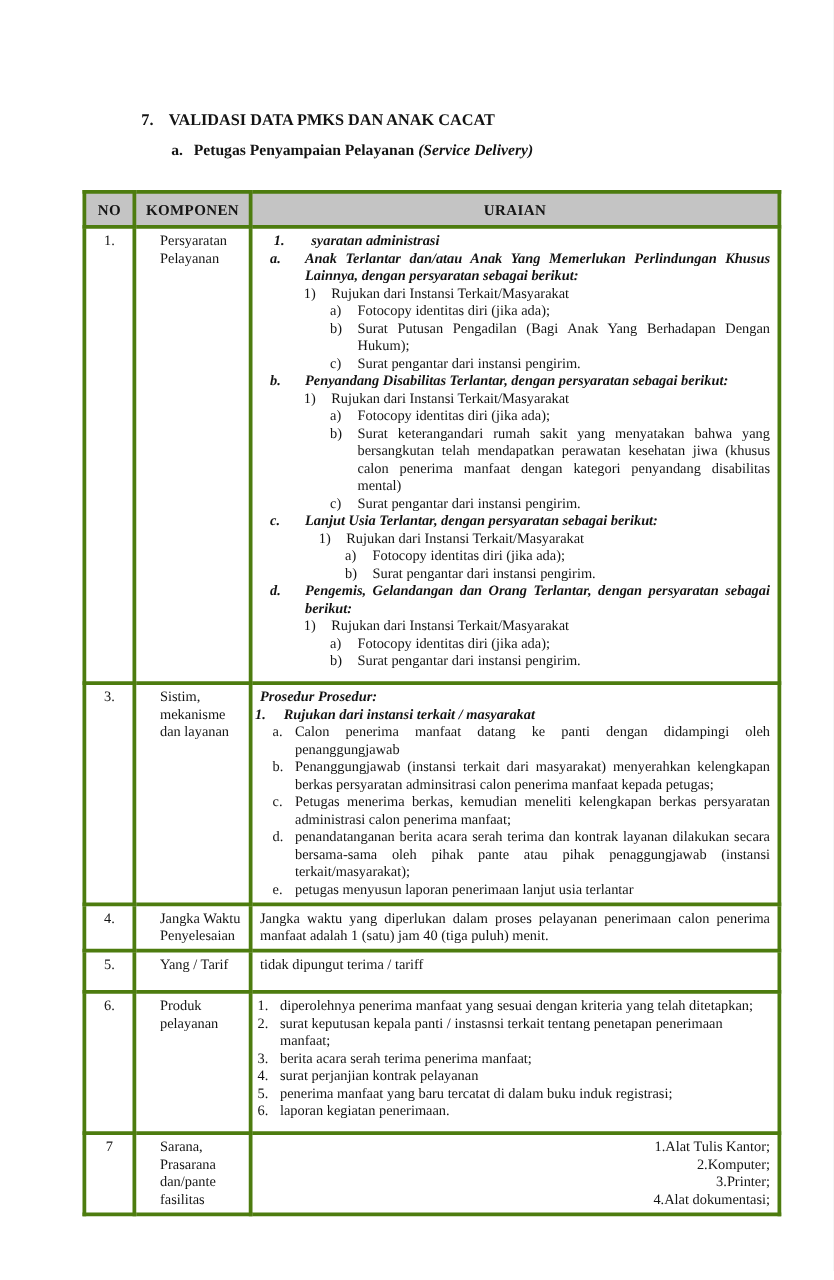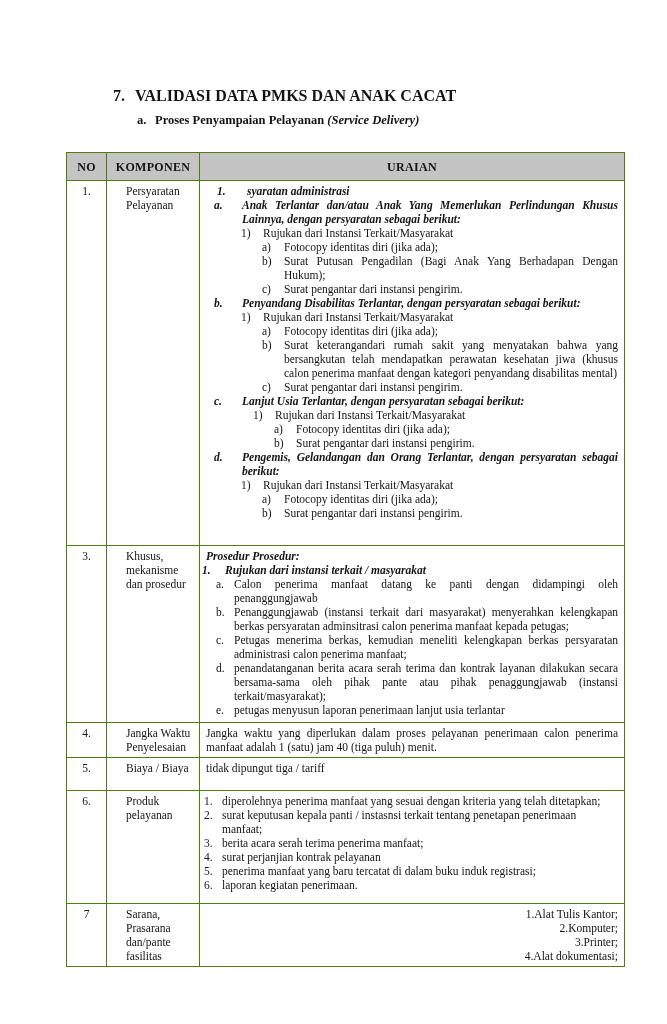--- a/index.html
+++ b/index.html
@@ -8,41 +8,41 @@
     position:relative;
     width:667px; height:1024px;
     background:#ffffff;
     font-family:"Liberation Serif","DejaVu Serif",serif;
     color:#141414;
     overflow:hidden;
   }
   
   .heading {
     position:absolute; left:113px; top:88px; width:500px;
-    font-weight:bold; font-size:16px; line-height:15px;
+    font-weight:bold; font-size:13px; line-height:15px;
   }
   .heading .h-num { display:inline-block; width:22px; }
   .subheading {
     position:absolute; left:137px; top:113px; width:480px;
     font-weight:bold; font-size:12.5px; line-height:15px;
   }
   .subheading .h-num { display:inline-block; width:18px; }
   .subheading .it-em { font-style:italic; }
   
   table.doc-table {
     position:absolute; left:66px; top:152px;
     width:559px;
     border-collapse:collapse;
     table-layout:fixed;
     font-size:11.5px; line-height:14px;
   }
   .doc-table col.c-no   { width:40px; }
   .doc-table col.c-komp { width:93px; }
   .doc-table th, .doc-table td {
-    border:1px solid #4d7c0f;
+    border:3px solid #4d7c0f;
     vertical-align:top;
   }
   .doc-table thead th {
     background:#c4c4c4;
     height:28px;
     font-size:12px; font-weight:bold;
     text-align:center; vertical-align:middle;
     letter-spacing:.3px;
   }
   .col-no   { text-align:center; padding-top:3px; font-size:11.5px; }
@@ -68,21 +68,21 @@
 </head>
 <body>
 
 <div class="page">
 
   <div class="heading">
     <span class="h-num">7.</span><span>VALIDASI DATA PMKS DAN ANAK CACAT</span>
   </div>
 
   <div class="subheading">
-    <span class="h-num">a.</span><span>Proses Penyampaian Pelayanan </span><span class="it-em">(Service Delivery)</span>
+    <span class="h-num">a.</span><span>Petugas Penyampaian Pelayanan </span><span class="it-em">(Service Delivery)</span>
   </div>
 
   <table class="doc-table">
     <colgroup>
       <col class="c-no">
         <col class="c-komp">
         <col>
     </colgroup>
     <thead>
       <tr>
@@ -112,43 +112,43 @@
             <div class="it n2c"><span class="mk">a)</span>Fotocopy identitas diri (jika ada);</div>
             <div class="it n2c"><span class="mk">b)</span>Surat pengantar dari instansi pengirim.</div>
             <div class="it h b jst"><span class="mk">d.</span>Pengemis, Gelandangan dan Orang Terlantar, dengan persyaratan sebagai berikut:</div>
             <div class="it n1"><span class="mk">1)</span>Rujukan dari Instansi Terkait/Masyarakat</div>
             <div class="it n2"><span class="mk">a)</span>Fotocopy identitas diri (jika ada);</div>
             <div class="it n2"><span class="mk">b)</span>Surat pengantar dari instansi pengirim.</div>
           </td>
         </tr>
         <tr style="height: 177px;">
           <td class="col-no">3.</td>
-          <td class="col-komp">Khusus, mekanisme dan prosedur</td>
+          <td class="col-komp">Sistim, mekanisme dan layanan</td>
           <td class="col-uraian">
             <div class="it pp b">Prosedur Prosedur:</div>
             <div class="it r3h b"><span class="mk">1.</span>Rujukan dari instansi terkait / masyarakat</div>
             <div class="it r3i jst"><span class="mk">a.</span>Calon penerima manfaat datang ke panti dengan didampingi oleh penanggungjawab</div>
             <div class="it r3i jst"><span class="mk">b.</span>Penanggungjawab (instansi terkait dari masyarakat) menyerahkan kelengkapan berkas persyaratan adminsitrasi calon penerima manfaat kepada petugas;</div>
             <div class="it r3i jst"><span class="mk">c.</span>Petugas menerima berkas, kemudian meneliti kelengkapan berkas persyaratan administrasi calon penerima manfaat;</div>
             <div class="it r3i jst"><span class="mk">d.</span>penandatanganan berita acara serah terima dan kontrak layanan dilakukan secara bersama-sama oleh pihak pante atau  pihak penaggungjawab (instansi terkait/masyarakat);</div>
             <div class="it r3i"><span class="mk">e.</span>petugas menyusun laporan penerimaan lanjut usia terlantar</div>
           </td>
         </tr>
         <tr style="height: 35px;">
           <td class="col-no">4.</td>
           <td class="col-komp">Jangka Waktu Penyelesaian</td>
           <td class="col-uraian">
             <div class="it pp jst">Jangka waktu yang diperlukan dalam proses pelayanan penerimaan calon penerima manfaat adalah 1 (satu) jam 40 (tiga puluh) menit.</div>
           </td>
         </tr>
         <tr style="height: 33px;">
           <td class="col-no">5.</td>
-          <td class="col-komp">Biaya / Biaya</td>
+          <td class="col-komp">Yang / Tarif</td>
           <td class="col-uraian">
-            <div class="it pp">tidak dipungut  tiga / tariff</div>
+            <div class="it pp">tidak dipungut  terima / tariff</div>
           </td>
         </tr>
         <tr style="height: 113px;">
           <td class="col-no">6.</td>
           <td class="col-komp">Produk pelayanan</td>
           <td class="col-uraian">
             <div class="it r6i"><span class="mk">1.</span>diperolehnya penerima manfaat yang sesuai dengan kriteria yang telah ditetapkan;</div>
             <div class="it r6i"><span class="mk">2.</span>surat keputusan kepala panti / instasnsi terkait tentang penetapan penerimaan manfaat;</div>
             <div class="it r6i"><span class="mk">3.</span>berita acara serah terima penerima manfaat;</div>
             <div class="it r6i"><span class="mk">4.</span>surat perjanjian kontrak pelayanan</div>

